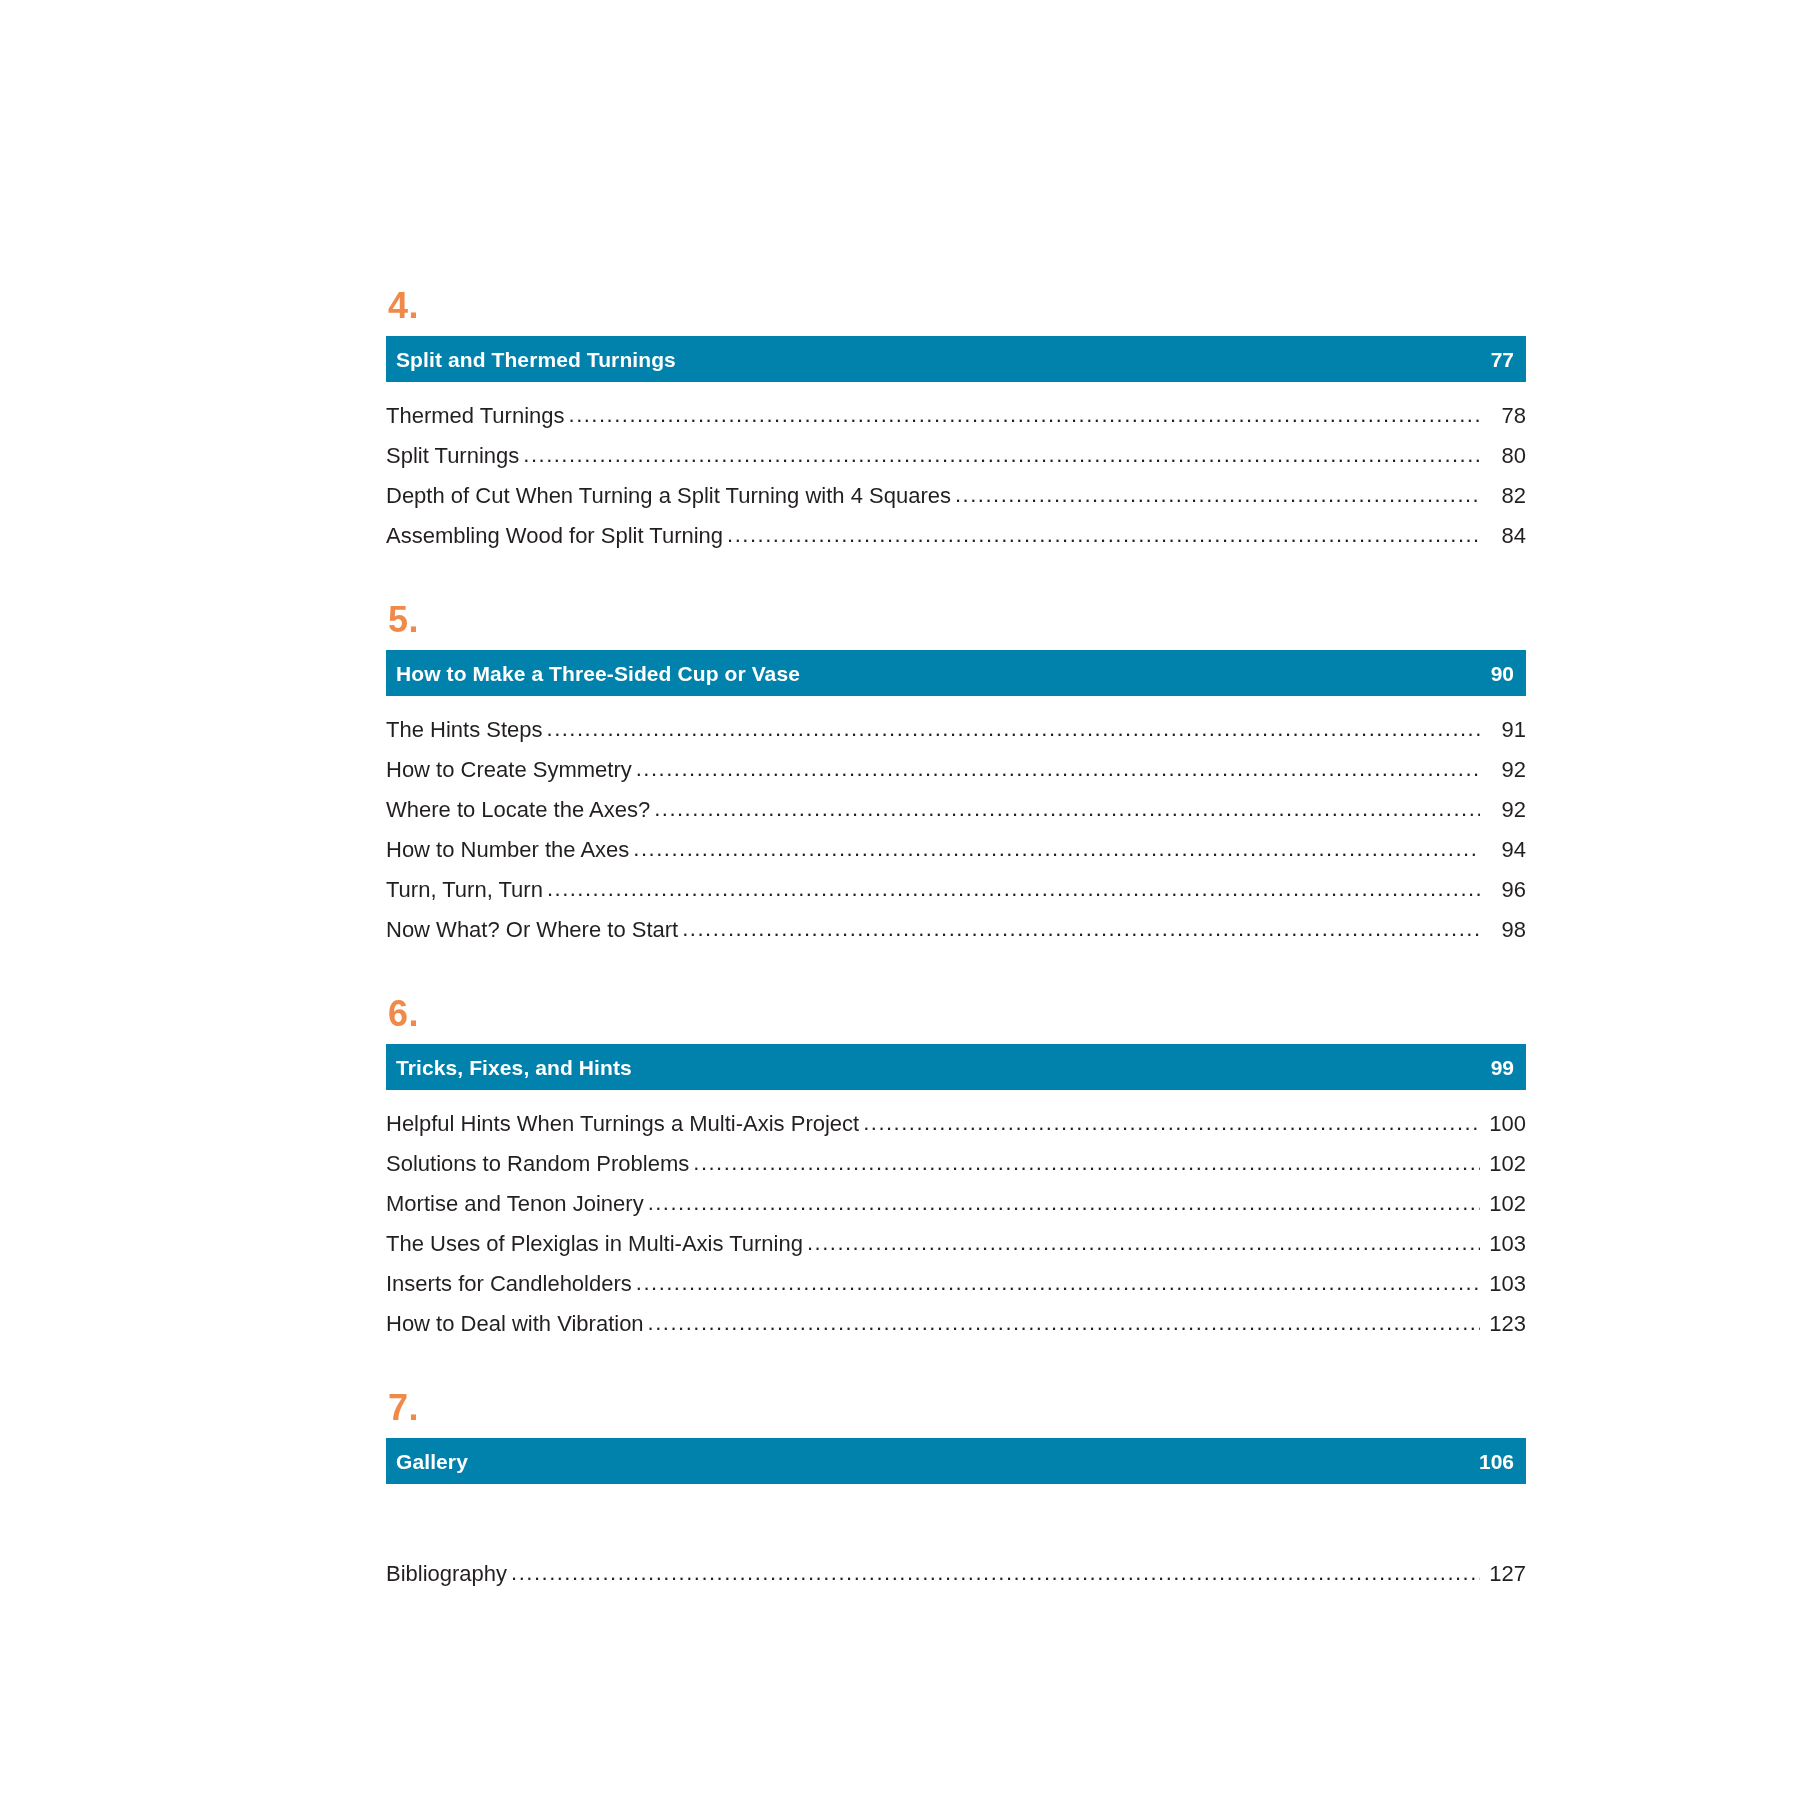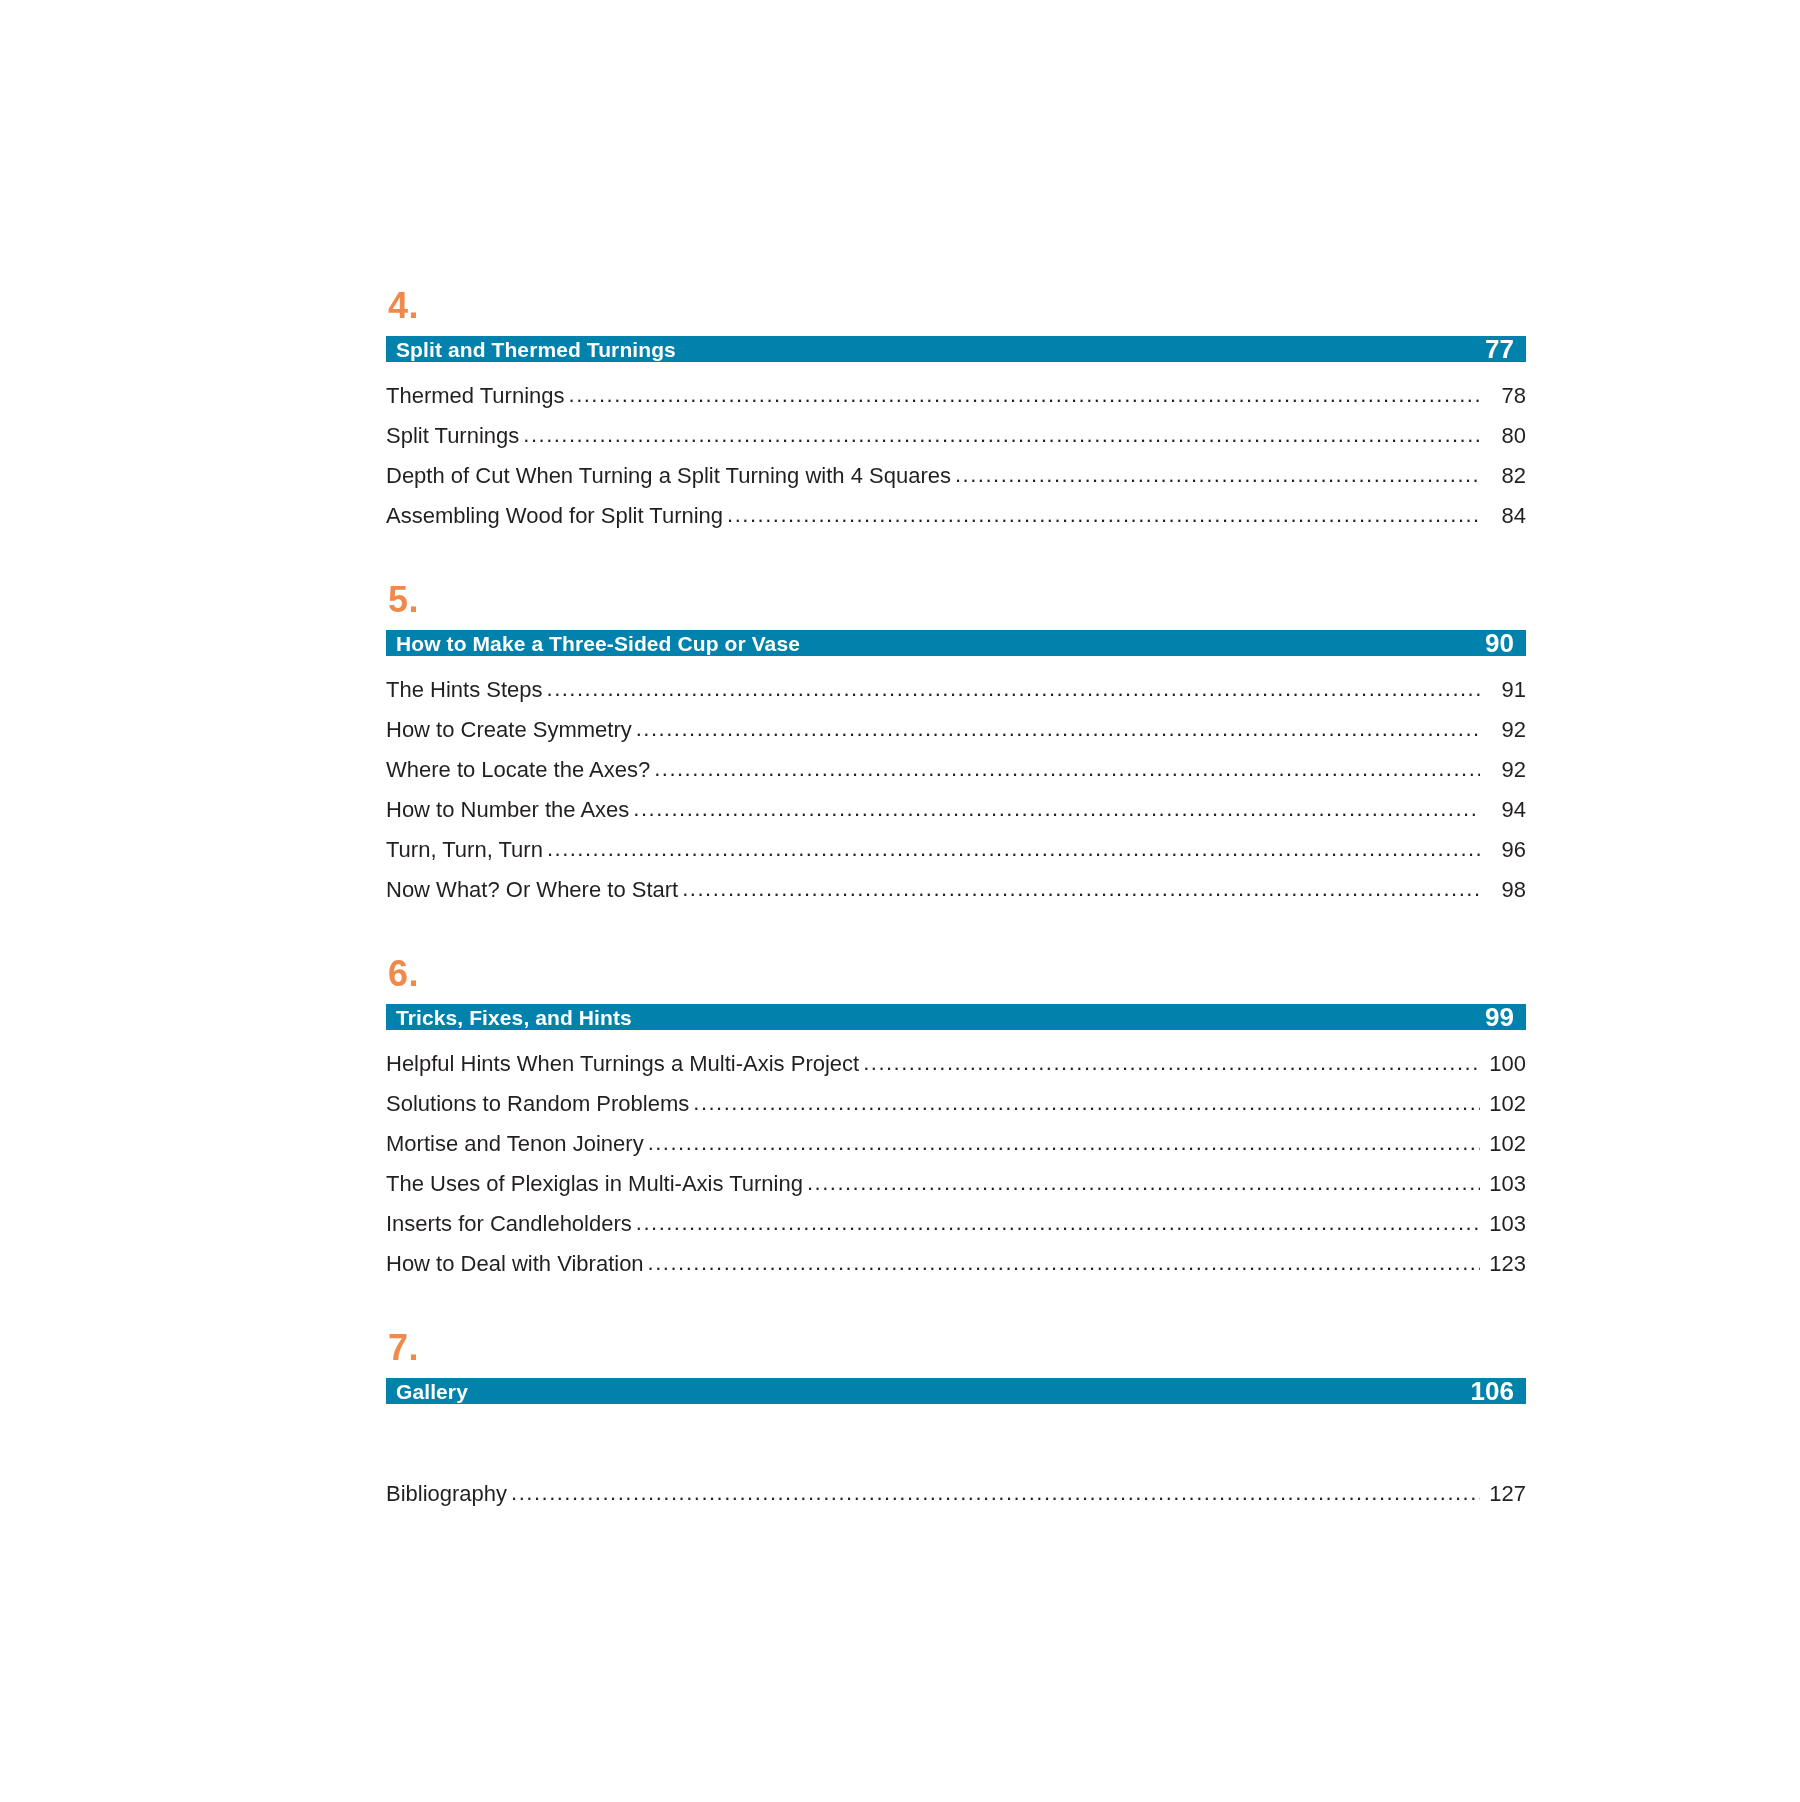--- a/index.html
+++ b/index.html
@@ -38,32 +38,32 @@
     line-height: 1;
     margin-bottom: 12px;
     padding-left: 2px;
   }
   .chapter-bar {
     display: flex;
     align-items: center;
     justify-content: space-between;
     background: #0082ac;
     color: #ffffff;
-    height: 26px;
+    height: 46px;
     padding: 0 12px 0 10px;
     box-sizing: border-box;
   }
   .chapter-bar .ch-title {
     font-size: 21px;
     font-weight: bold;
     letter-spacing: 0.1px;
     line-height: 33px;
   }
   .chapter-bar .ch-page {
-    font-size: 26px;
+    font-size: 21px;
     font-weight: bold;
     line-height: 33px;
   }
   .entries {
     margin-top: 14px;
   }
   .entry {
     display: flex;
     align-items: baseline;
     font-size: 22px;

